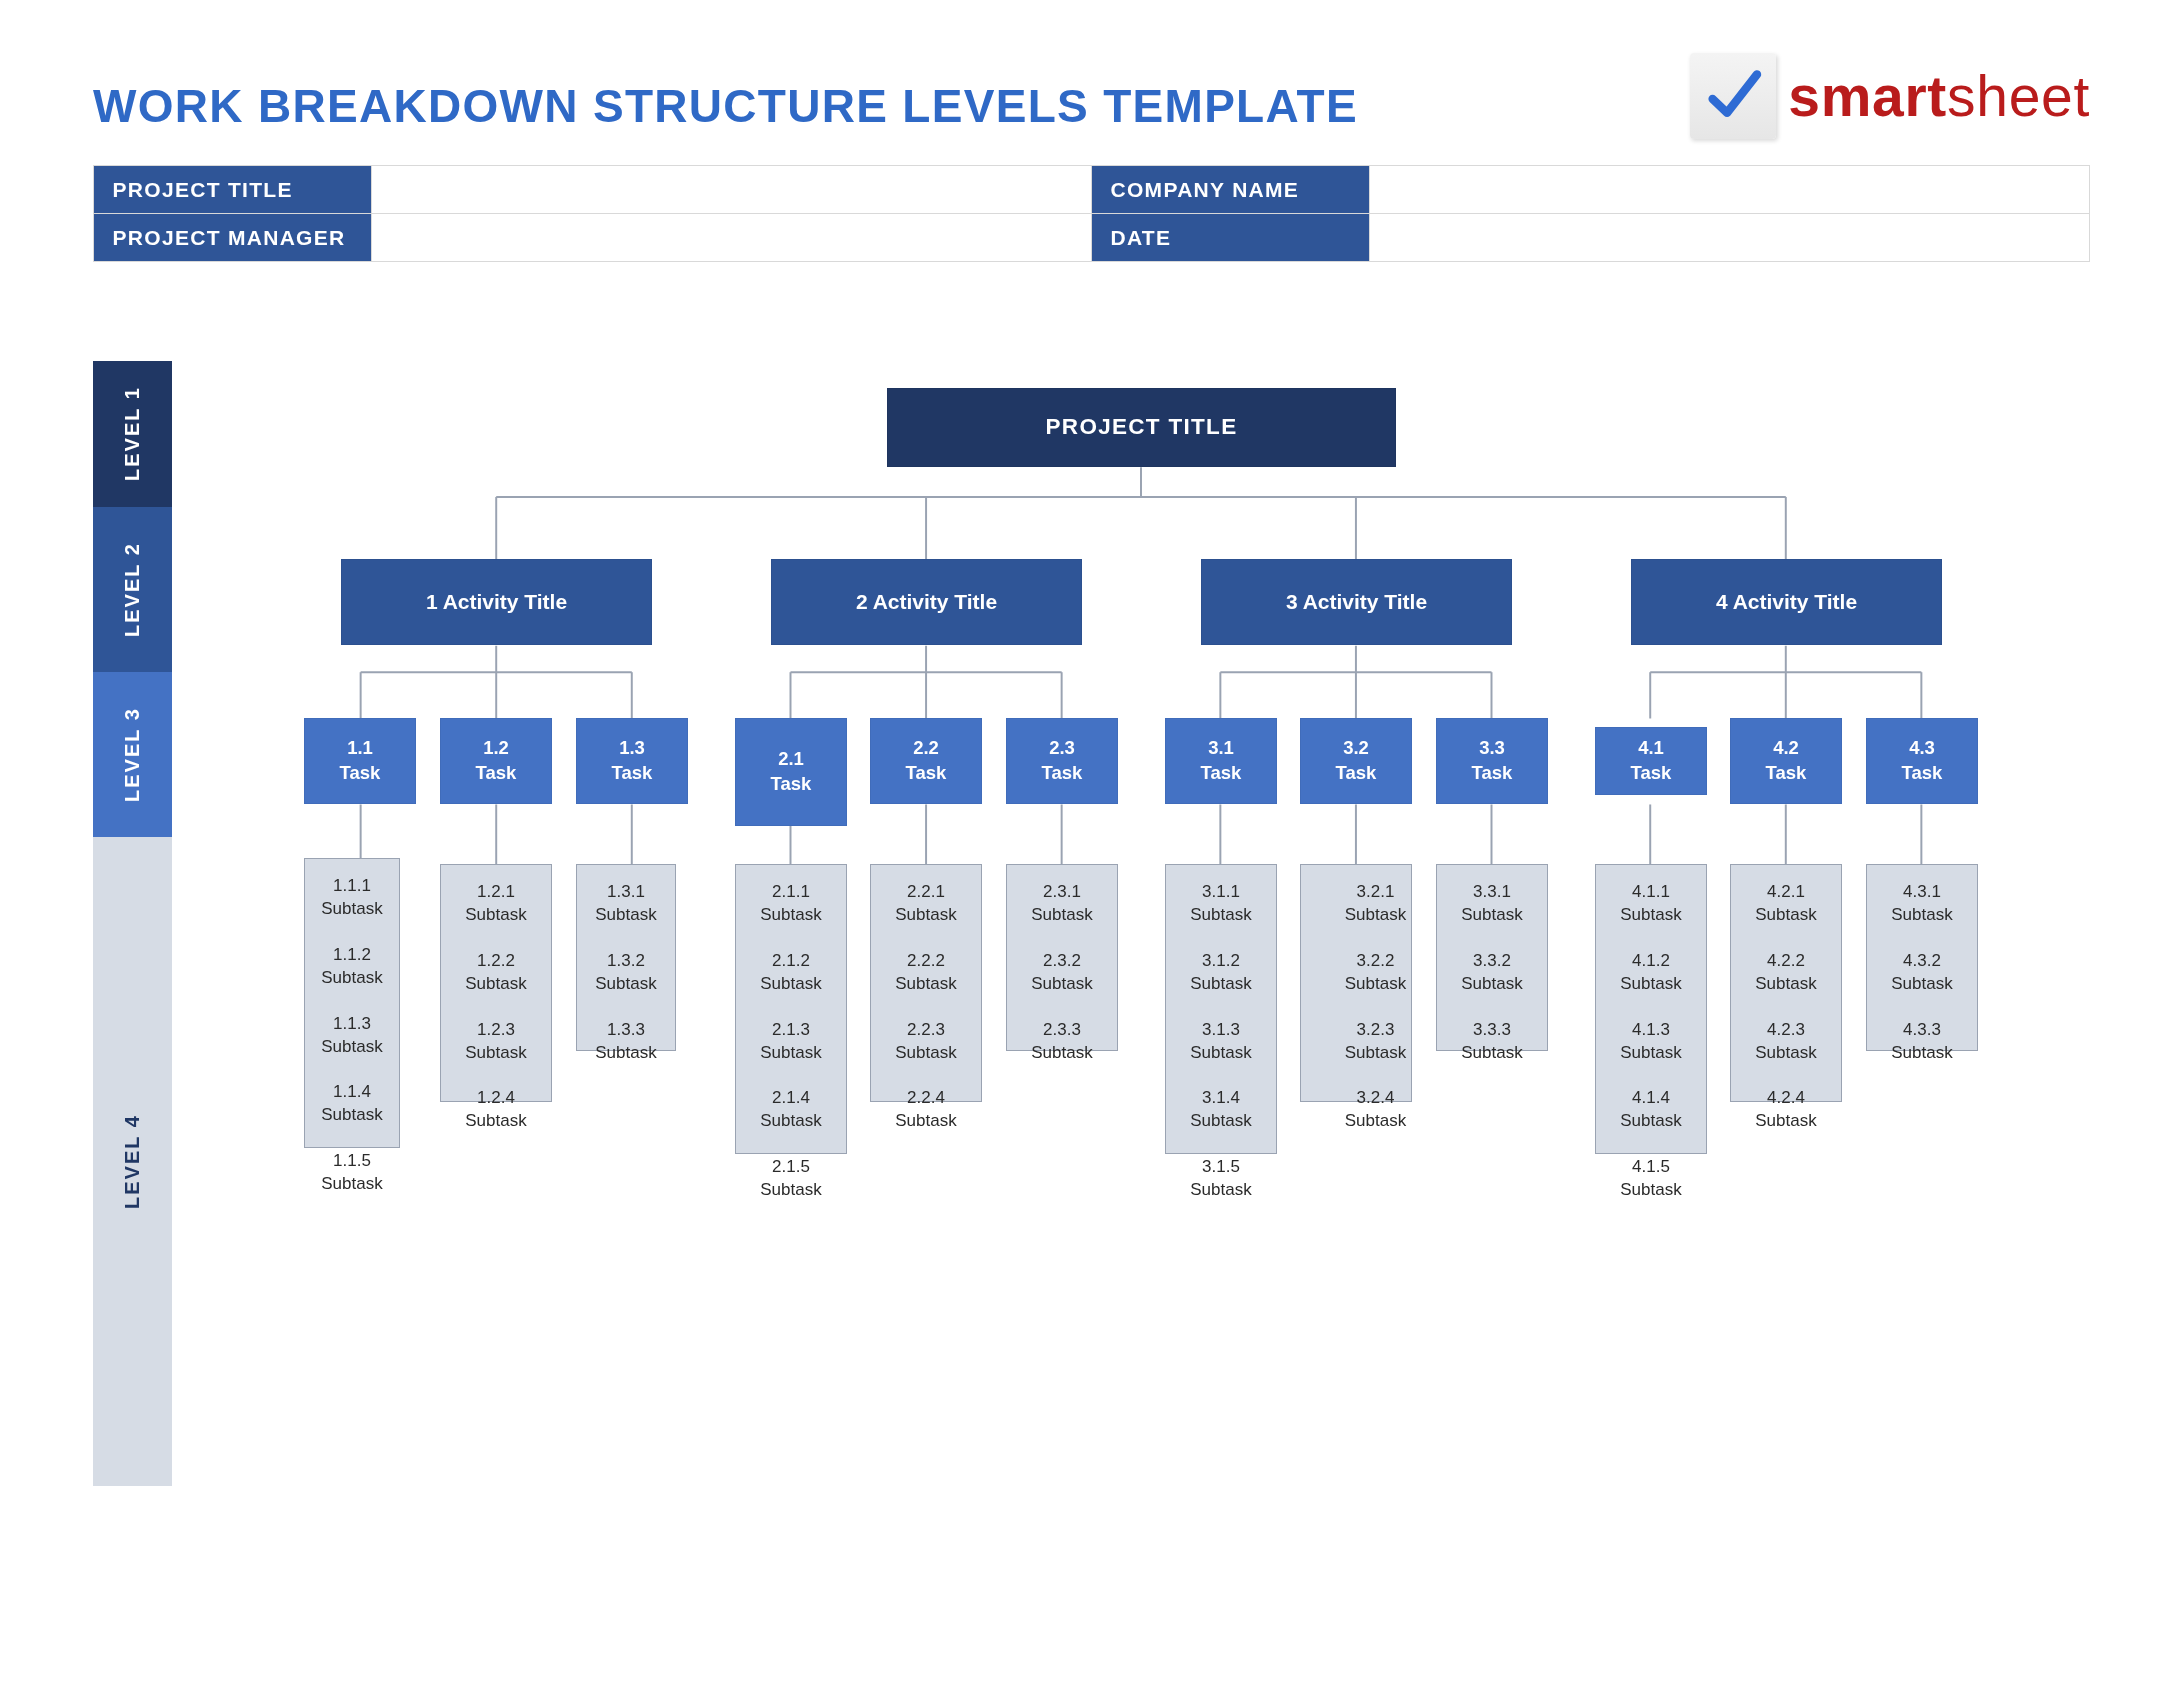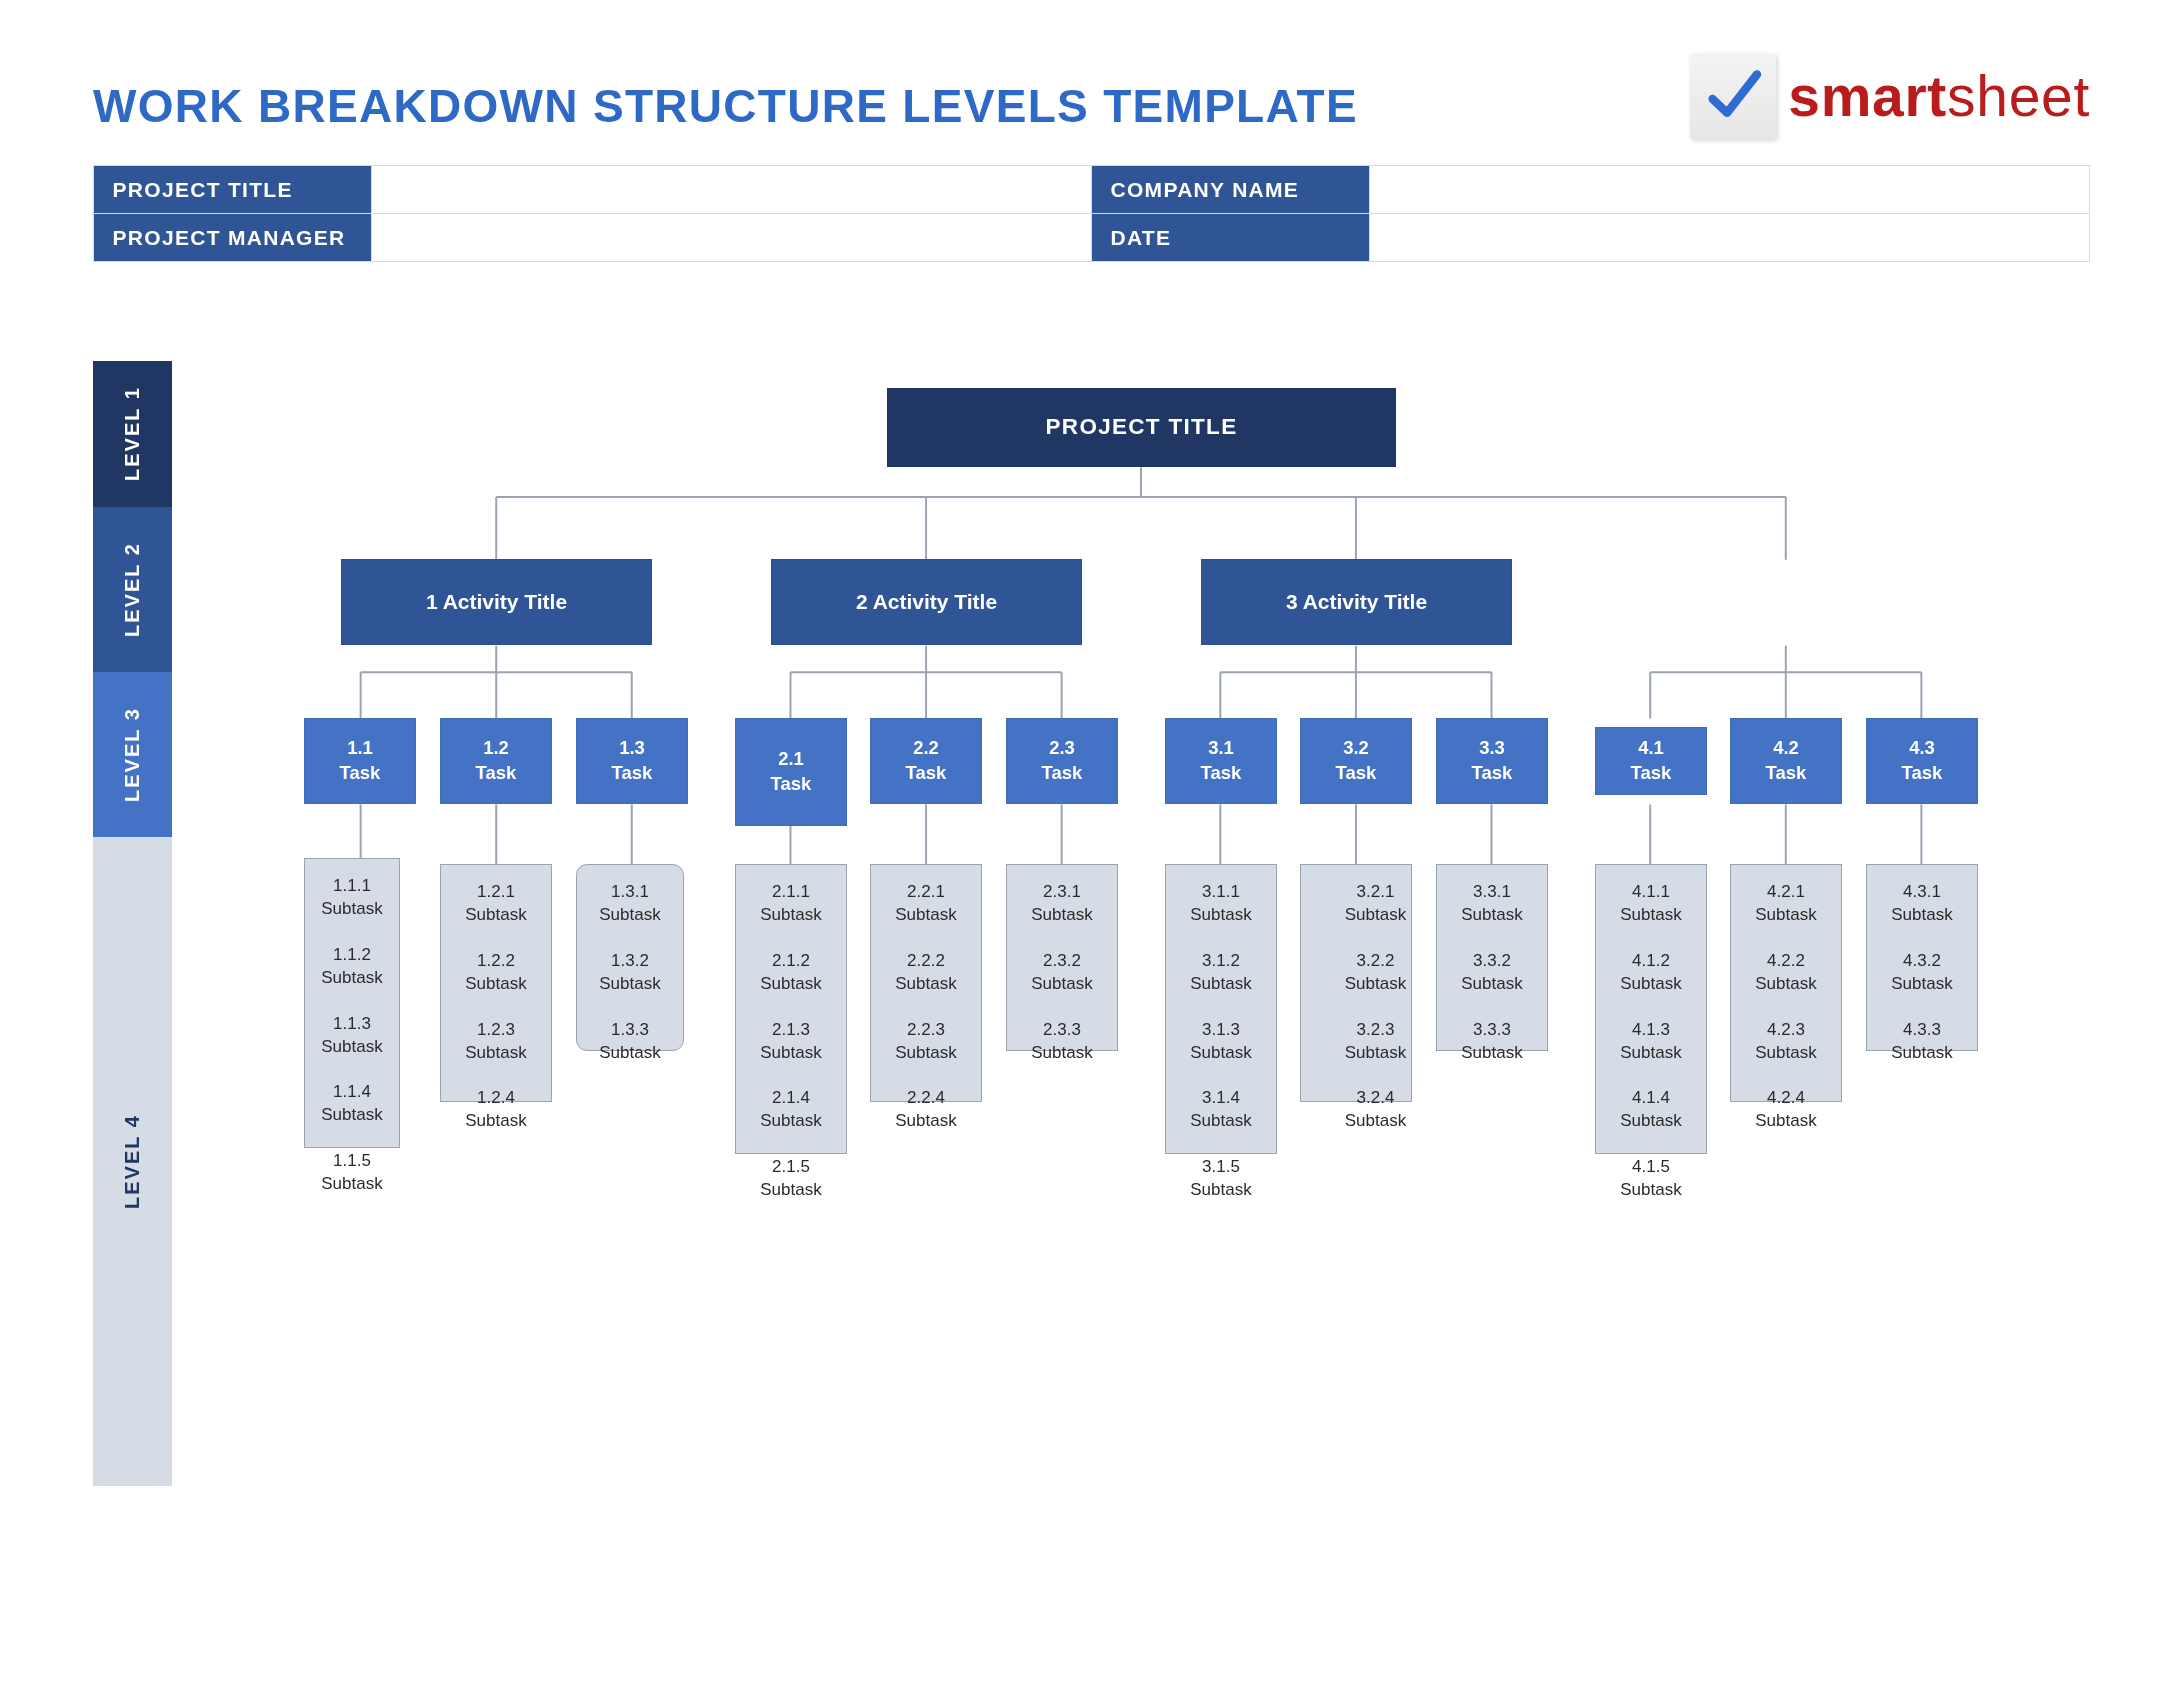--- a/index.html
+++ b/index.html
@@ -240,21 +240,21 @@
 1.2.2
 Subtask
 
 1.2.3
 Subtask
 
 1.2.4
 Subtask</div>
       <div class="node task-node" style="left: 384px; top: 357px; width: 112px; height: 86px;">1.3
 Task</div>
-      <div class="subtask-box" style="left: 384px; top: 503px; width: 108px; height: 187px; border-radius: 11px;">1.3.1
+      <div class="subtask-box" style="left: 384px; top: 503px; width: 100px; height: 187px;">1.3.1
 Subtask
 
 1.3.2
 Subtask
 
 1.3.3
 Subtask</div>
       <div class="node activity-node" style="left: 579px; top: 198px; width: 311px; height: 86px;">2 Activity Title</div>
       <div class="node task-node" style="left: 543px; top: 357px; width: 112px; height: 108px;">2.1
 Task</div>
@@ -328,20 +328,21 @@
       <div class="node task-node" style="left: 1244px; top: 357px; width: 112px; height: 86px;">3.3
 Task</div>
       <div class="subtask-box" style="left: 1244px; top: 503px; width: 112px; height: 187px;">3.3.1
 Subtask
 
 3.3.2
 Subtask
 
 3.3.3
 Subtask</div>
+      <div class="node activity-node" style="left: 1439px; top: 198px; width: 311px; height: 86px;">4 Activity Title</div>
       <div class="node task-node" style="left: 1403px; top: 366px; width: 112px; height: 68px;">4.1
 Task</div>
       <div class="subtask-box" style="left: 1403px; top: 503px; width: 112px; height: 290px;">4.1.1
 Subtask
 
 4.1.2
 Subtask
 
 4.1.3
 Subtask

